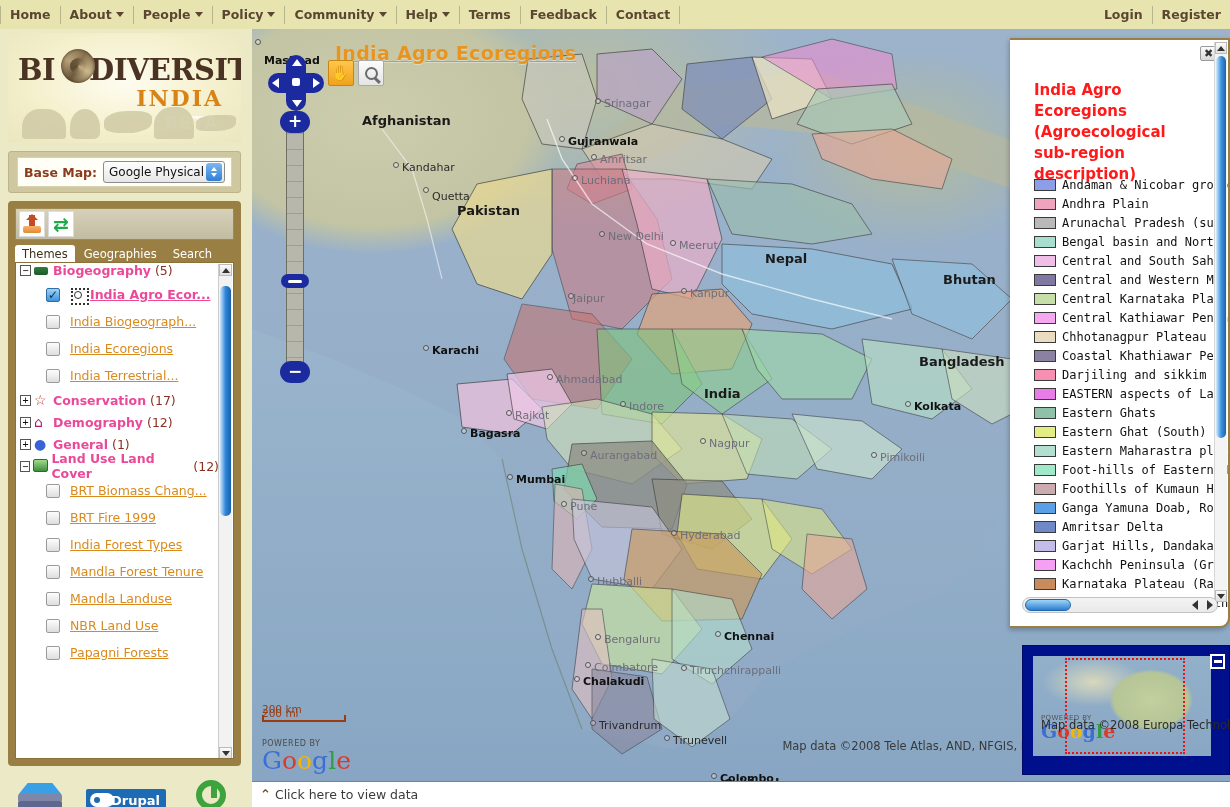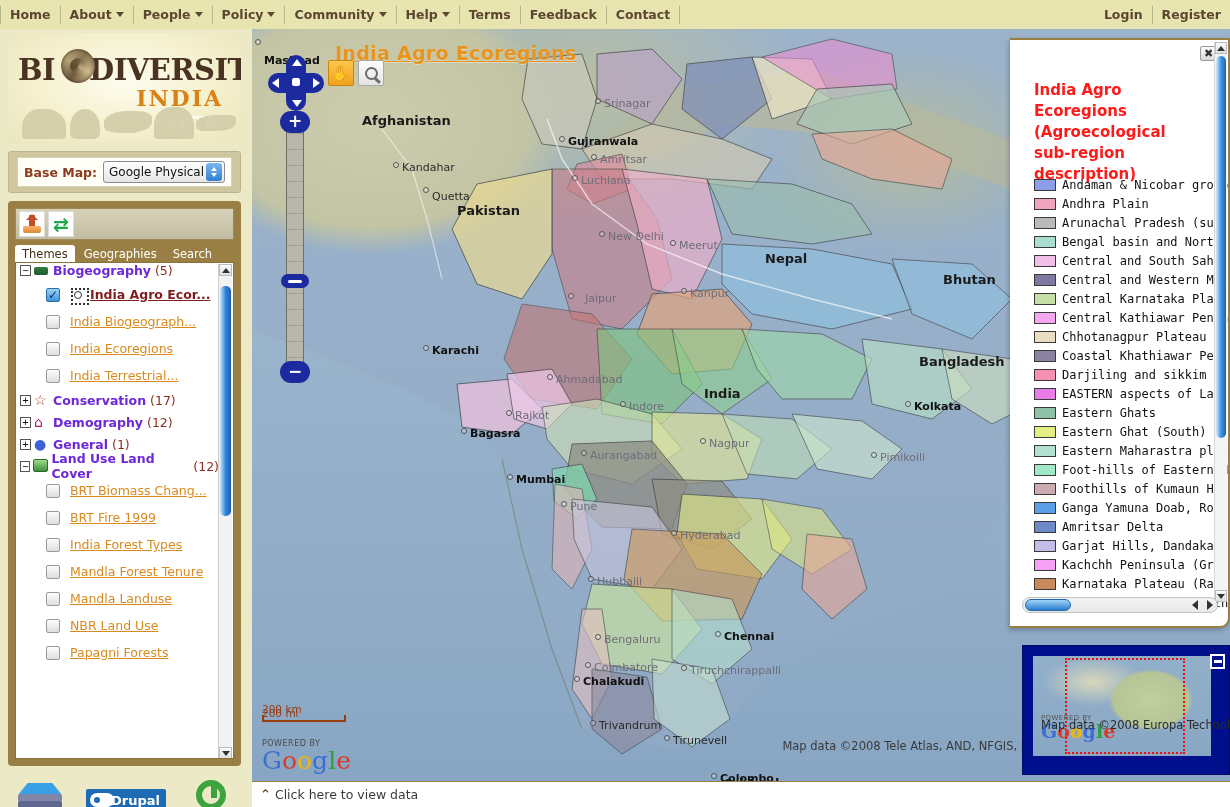--- a/index.html
+++ b/index.html
@@ -135,34 +135,34 @@
     position: absolute; left: 7px; top: 61px; width: 219px; height: 497px;
     background: #ffffff; overflow: hidden; border: 1px solid #8a7138;
   }
   #treeinner { position: absolute; left: 0; top: -8px; width: 203px; padding: 4px 0 0 4px; }
   .grp { display: flex; align-items: center; height: 22px; font-size: 12.5px; }
   .grp .exp {
     width: 11px; height: 11px; border: 1px solid #555; background: #fff;
     font-size: 10px; line-height: 9px; text-align: center; color: #111; margin-right: 3px;
     cursor: pointer; font-family: "DejaVu Sans Mono", monospace;
   }
-  .grp .gname { font-weight: bold; color: #6d28d9; }
+  .grp .gname { font-weight: bold; color: #ec4899; }
   .grp .gcount { color: #8a2f20; font-weight: normal; margin-left: 4px; }
   .gicon { width: 16px; height: 14px; margin-right: 3px; display:inline-block; position:relative; }
   .layer { display: flex; align-items: center; height: 27px; padding-left: 26px; font-size: 12.5px; }
   .layer .cb {
     width: 14px; height: 14px; border: 1px solid #9a9a9a; border-radius: 2px;
     background: linear-gradient(#fdfdfd,#dedede); margin-right: 10px; cursor: pointer; flex: 0 0 auto;
   }
   .layer .cb.checked {
     background: linear-gradient(#9ed2f5,#3f93dd); border-color:#2e6ea8;
     color: #0a2f55; font-size: 12px; line-height: 12px; text-align:center; font-weight:bold;
   }
   .layer .lname { color: #d98a1e; text-decoration: underline; cursor: pointer; white-space: nowrap; }
-  .layer.sel .lname { font-weight: bold; color: #7f1d1d; }
+  .layer.sel .lname { font-weight: bold; color: #ec4899; }
   .zoomglyph { width:16px;height:14px;margin-right:4px;position:relative;flex:0 0 auto;}
   .zoomglyph::before{content:"";position:absolute;left:1px;top:0;width:14px;height:13px;
     border:2px dotted #333;}
   .zoomglyph::after{content:"";position:absolute;left:4px;top:3px;width:6px;height:6px;
     border:1.5px solid #333;border-radius:50%;}
   .habicon{width:14px;height:13px;margin-right:4px;flex:0 0 auto;border-radius:50% 50% 50% 10%;
     background: radial-gradient(circle at 35% 35%, #bdf0a6, #3aa83a); border:1px solid #2b7d2b;}
 
   #treescroll {
     position: absolute; right: 1px; top: 1px; width: 14px; height: 495px; background: #f2f2f2;
@@ -642,21 +642,21 @@
           <div class="city bold" style="left: 316px; top: 106px;">Gujranwala</div>
           <div class="cdot" style="left: 339px; top: 125px;"></div>
           <div class="city faint" style="left: 348px; top: 124px;">Amritsar</div>
           <div class="cdot" style="left: 320px; top: 146px;"></div>
           <div class="city faint" style="left: 329px; top: 145px;">Luchiana</div>
           <div class="cdot" style="left: 347px; top: 202px;"></div>
           <div class="city faint" style="left: 356px; top: 201px;">New Delhi</div>
           <div class="cdot" style="left: 418px; top: 211px;"></div>
           <div class="city faint" style="left: 427px; top: 210px;">Meerut</div>
           <div class="cdot" style="left: 316px; top: 264px;"></div>
-          <div class="city faint" style="left: 333px; top: 263px; text-align: center;">Jaipur</div>
+          <div class="city faint" style="left: 321px; top: 263px; text-align: center;">Jaipur</div>
           <div class="cdot" style="left: 429px; top: 259px;"></div>
           <div class="city faint" style="left: 438px; top: 258px;">Kanpur</div>
           <div class="cdot" style="left: 171px; top: 316px;"></div>
           <div class="city bold" style="left: 180px; top: 315px;">Karachi</div>
           <div class="cdot" style="left: 295px; top: 345px;"></div>
           <div class="city faint" style="left: 304px; top: 344px;">Ahmadabad</div>
           <div class="cdot" style="left: 368px; top: 372px;"></div>
           <div class="city faint" style="left: 377px; top: 371px;">Indore</div>
           <div class="cdot" style="left: 653px; top: 372px;"></div>
           <div class="city bold" style="left: 662px; top: 371px;">Kolkata</div>

